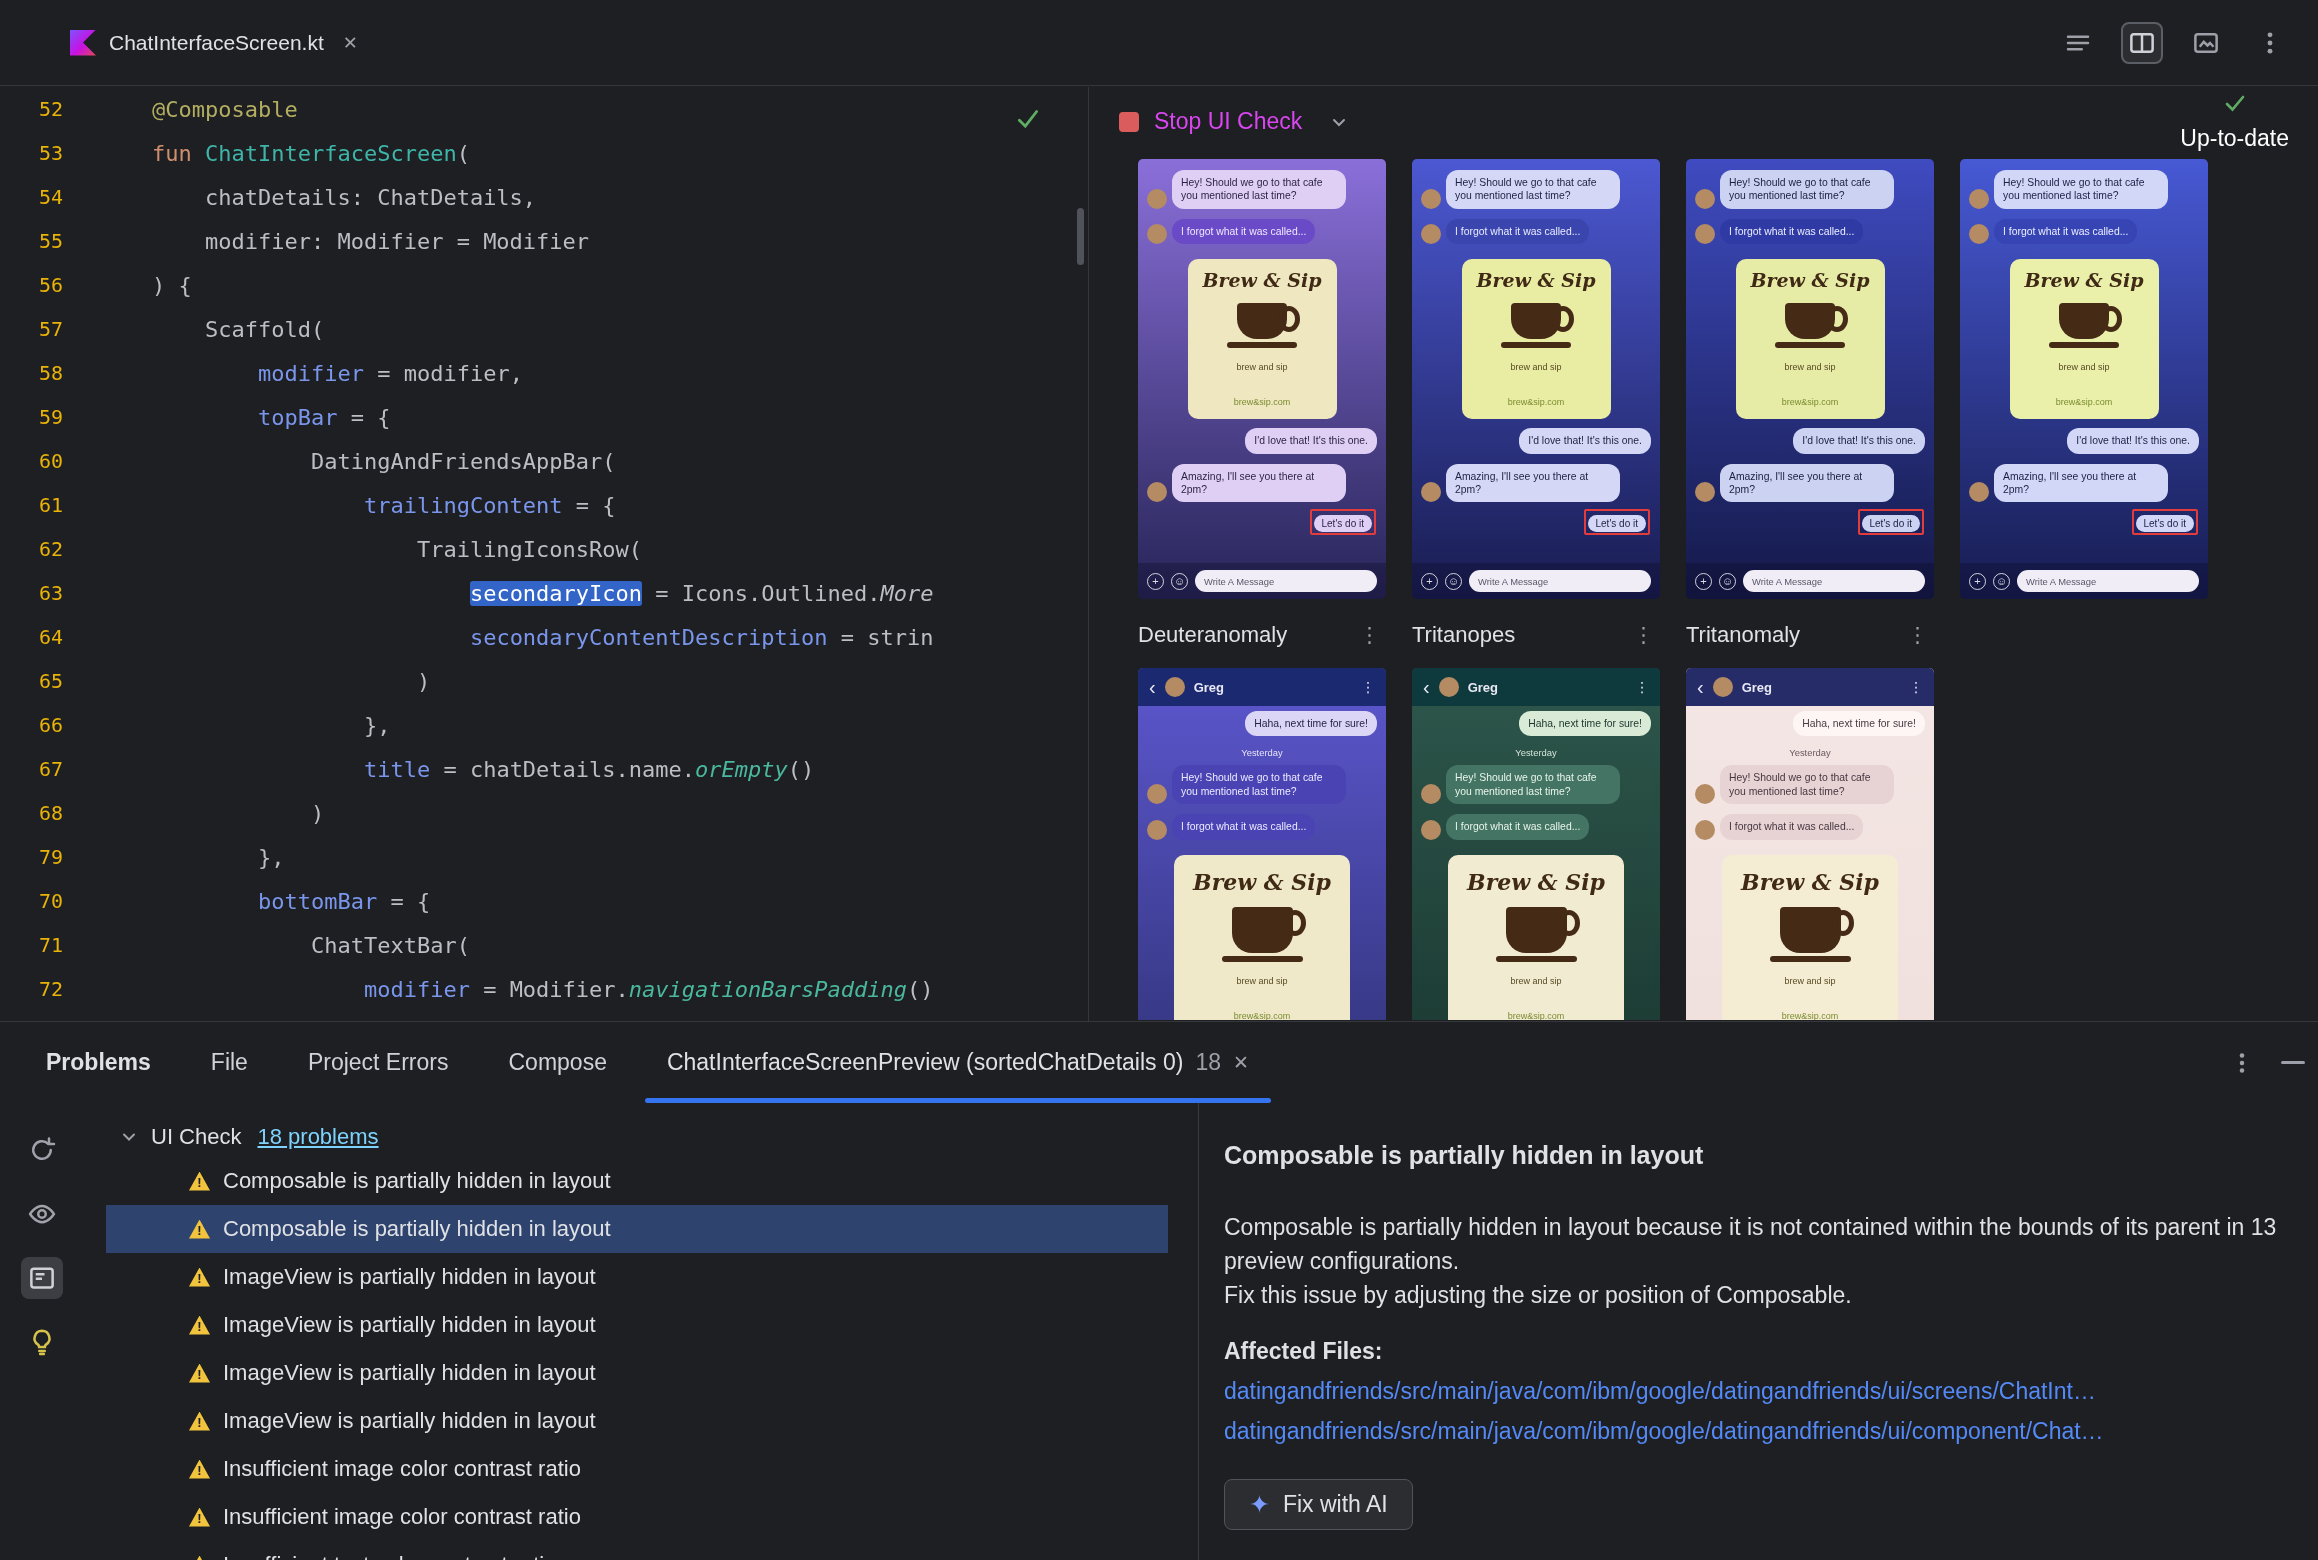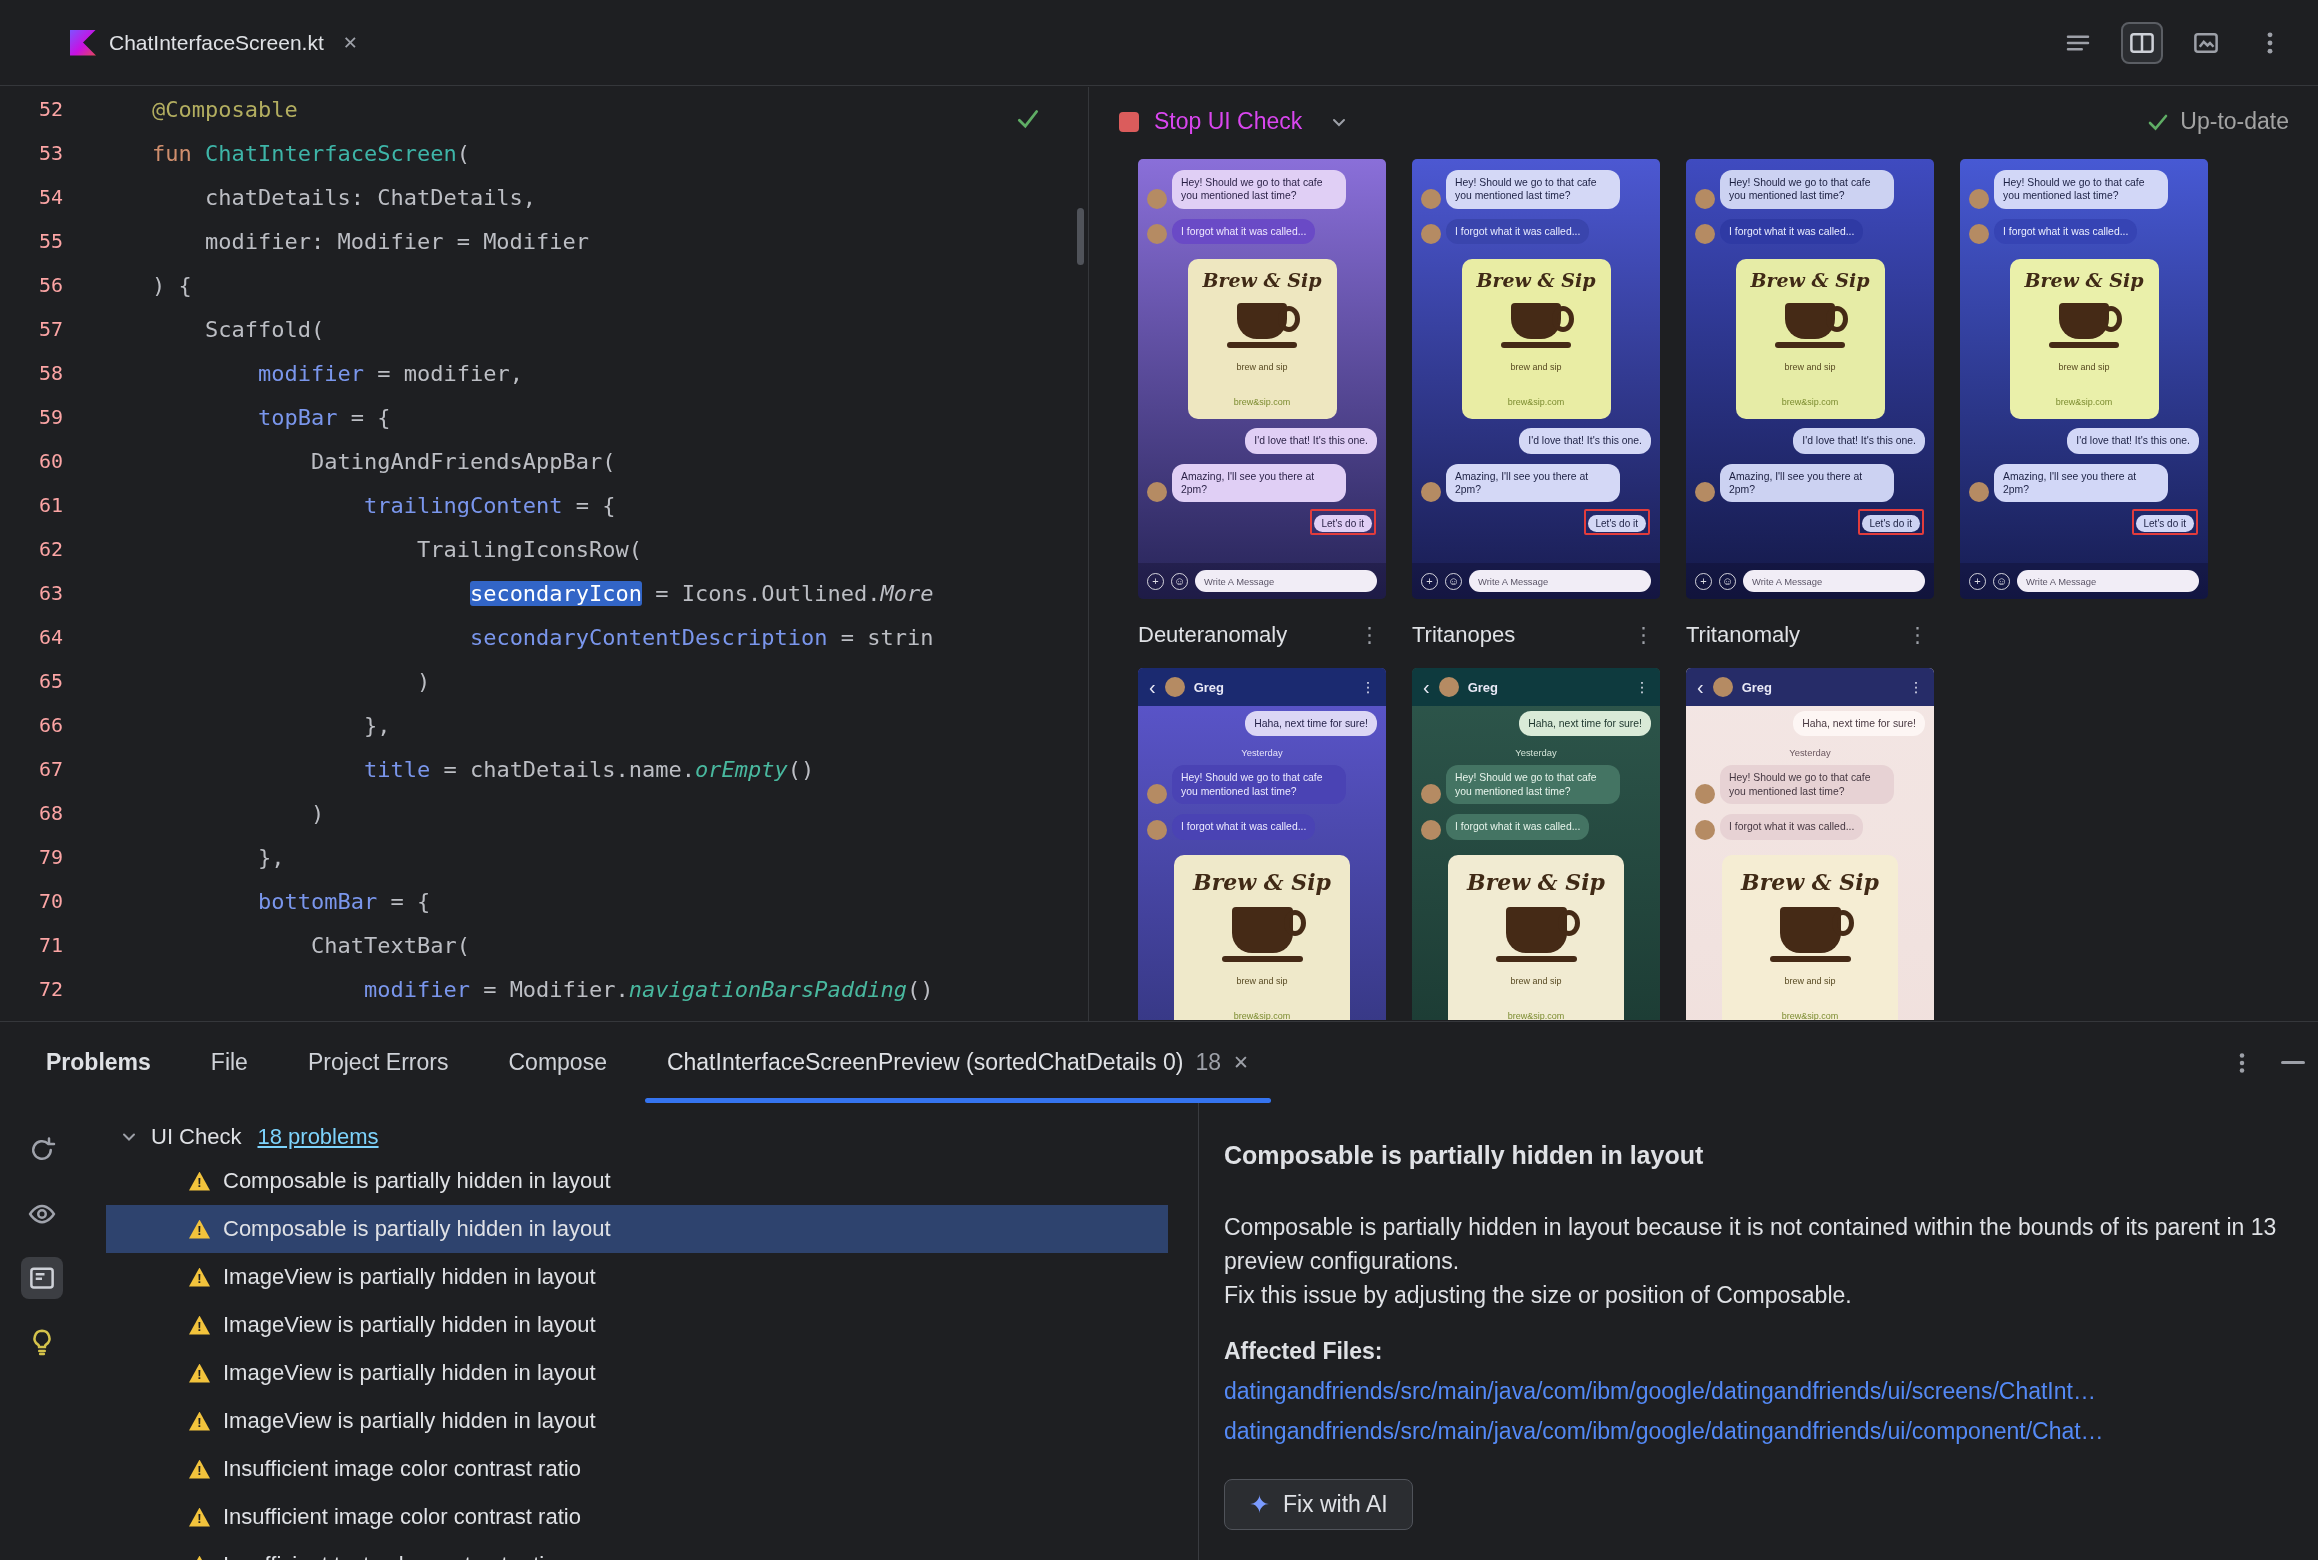--- a/index.html
+++ b/index.html
@@ -17,42 +17,42 @@
   .tab-close { font-size:18px; color:#9da0a8; margin-left:6px; cursor:pointer; }
   .tb-actions { margin-left:auto; display:flex; align-items:center; gap:22px; padding-right:28px; }
   .tbicon { width:42px; height:42px; display:flex; align-items:center; justify-content:center;
             color:#9da0a8; border-radius:8px; }
   .tbicon.active { border:2px solid #5b5e64; background:#2b2d31; color:#ced1d8; }
 
   
   #editor { position:absolute; left:0; top:87px; width:1087px; height:934px; overflow:hidden; }
   .cl { display:flex; align-items:center; height:44px; }
   .ln { display:inline-block; width:63px; text-align:right; flex:none;
-        font:20px "DejaVu Sans Mono",monospace; color:#fca5a5; }
+        font:20px "DejaVu Sans Mono",monospace; color:#eab308; }
   .code { margin-left:89px; white-space:pre; font:22px "DejaVu Sans Mono",monospace; color:#bcbec4; }
   .pln { color:#bcbec4; }
   .ann { color:#b3ae60; }
   .kw  { color:#cf8e6d; }
   .fname { color:#3eb5a8; }
   .narg { color:#7a96ec; }
   .ital { color:#bcbec4; font-style:italic; }
   .ext { color:#49b89f; font-style:italic; }
   .sel { background:#3265c7; color:#ffffff; border-radius:3px; }
   .ed-check { position:absolute; top:18px; right:46px; }
   .scrollthumb { position:absolute; right:3px; top:121px; width:7px; height:57px;
                  background:#50535a; border-radius:4px; }
 
   
   #preview { position:absolute; left:1088px; top:87px; width:1231px; height:934px;
              border-left:1px solid #35373b; }
   .pv-toolbar { height:69px; display:flex; align-items:center; padding:0 30px; gap:15px; }
   .stop-sq { width:20px; height:20px; border-radius:4px; background:#db5c5c; flex:none; }
   .stop-label { font-size:23px; color:#d946ef; }
   .pv-chevron { margin-left:10px; color:#9da0a8; display:flex; }
-  .uptodate { margin-left:auto; display:flex; align-items:center; gap:10px; font-size:23px; color:#a3a3a3; }
+  .uptodate { margin-left:auto; display:flex; align-items:center; gap:10px; font-size:23px; color:#ffffff;flex-direction:column; }
   .pv-canvas { position:relative; height:864px; overflow:hidden; }
 
   .phone { position:absolute; width:248px; border-radius:5px; overflow:hidden;
            display:flex; flex-direction:column;
            background:linear-gradient(180deg,var(--g1),var(--g2)); }
   .phone.row1 { height:440px; padding-top:6px; }
   .phone.row2 { height:554px; }
 
   .msgrow { display:flex; align-items:flex-end; gap:5px; margin:5px 9px; }
   .msgrow.right { justify-content:flex-end; }

